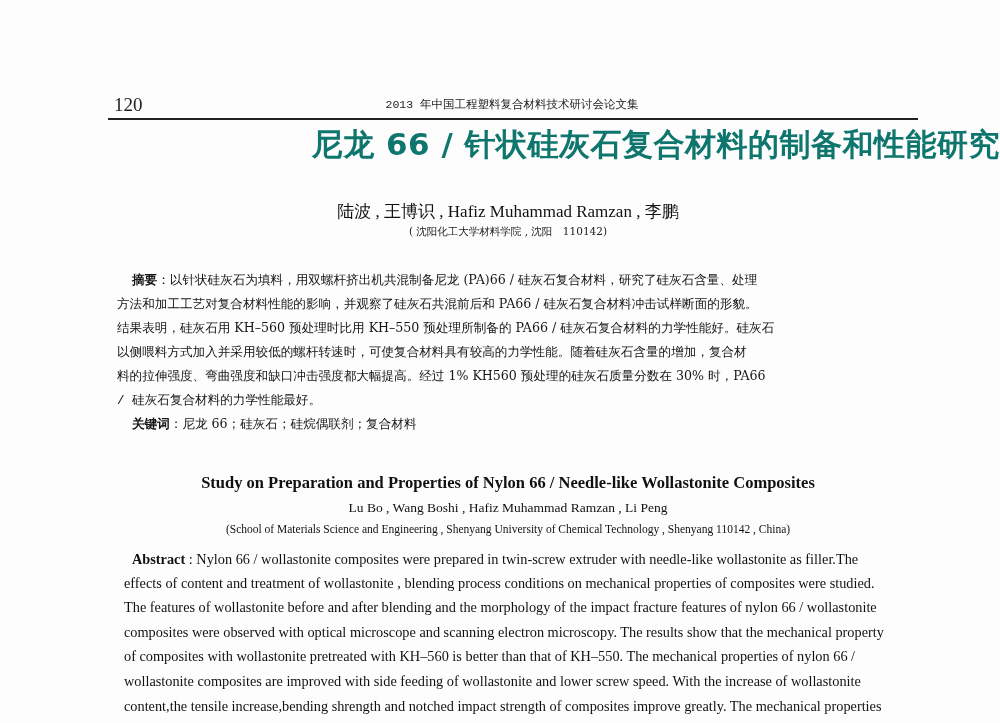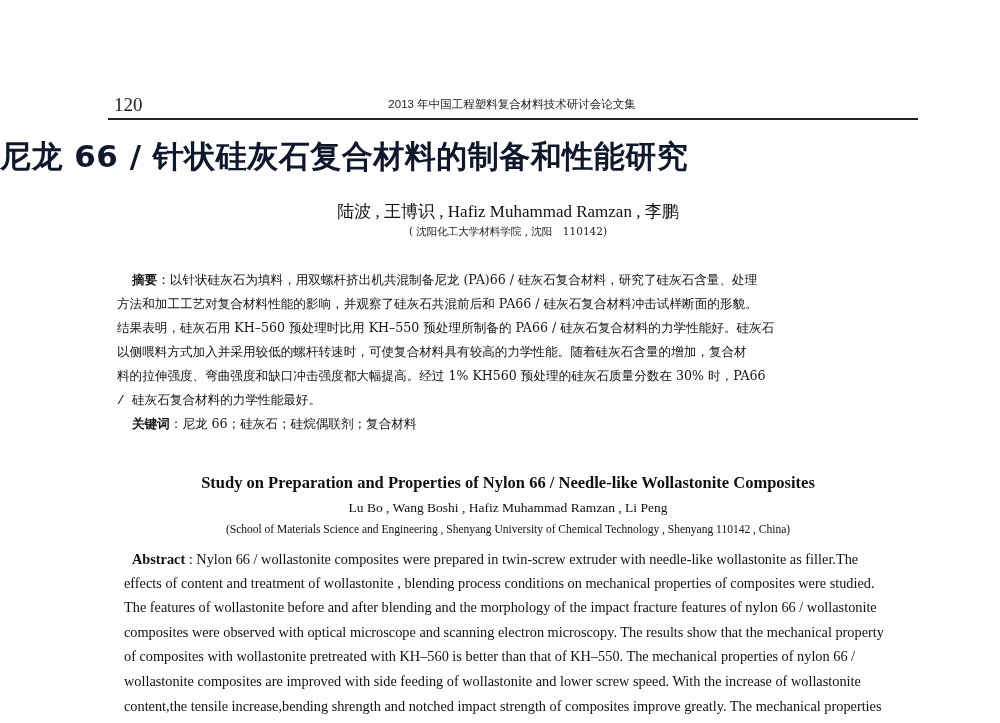--- a/index.html
+++ b/index.html
@@ -1,24 +1,24 @@
 <!DOCTYPE html>
 <html><head>
 <meta charset="utf-8">
 <style>
   html, body { margin: 0; padding: 0; background: #ffffff; }
   body { width: 1000px; height: 723px; overflow: hidden; position: relative; color: #1a1a1a; }
   .page { position: absolute; left: 0; top: 0; width: 1000px; height: 723px; background: #fdfdfd; padding-left: 23px; }
 
   .running-header { position: absolute; left: 108px; top: 94px; width: 808px; height: 24px; }
   .page-number { position: absolute; left: 6px; top: 0; font-family: "Liberation Serif", serif; font-size: 19px; color: #222; }
-  .journal-name { position: absolute; left: 0; width: 808px; top: 3px; text-align: center; font-family: Liberation Sans, sans-serif; font-size: 11.5px; color: #222; }
+  .journal-name { position: absolute; left: 0; width: 808px; top: 3px; text-align: center; font-family: Liberation Mono, monospace; font-size: 11.5px; color: #222; }
   .header-rule { position: absolute; left: 108px; top: 118px; width: 810px; height: 1.5px; background: #222; }
 
-  .cn-title { position: absolute; left: 0; width: 1000px; top: 136px; text-align: left; font-family: "DejaVu Sans", sans-serif; font-weight: bold; font-size: 31px; letter-spacing: 0.5px; color: #0f172a; }
+  .cn-title { position: absolute; left: 0; width: 1000px; top: 124px; text-align: right; font-family: "DejaVu Sans", sans-serif; font-weight: bold; font-size: 31px; letter-spacing: 0.5px; color: #0f766e; }
   .cn-authors { position: absolute; left: 0; width: 1016px; top: 200px; text-align: center; font-family: "Liberation Serif", serif; font-size: 17px; color: #111; }
   .cn-affil { position: absolute; left: 0; width: 1016px; top: 225px; text-align: center; font-family: "DejaVu Serif", serif; font-size: 10.5px; color: #222; }
 
   .cn-abstract { position: absolute; left: 117px; top: 272px; width: 770px; font-family: "DejaVu Serif", serif; font-size: 12.6px; color: #151515; }
   .cn-line { position: absolute; left: 0; white-space: nowrap; }
   .cn-label { font-weight: bold; font-family: "DejaVu Sans", sans-serif; margin-top: 24px; }
 
   .en-title { position: absolute; left: 0; width: 1016px; top: 473px; text-align: center; font-family: "Liberation Serif", serif; font-weight: bold; font-size: 16.5px; color: #111; }
   .en-authors { position: absolute; left: 0; width: 1016px; top: 500px; text-align: center; font-family: "Liberation Serif", serif; font-size: 13.5px; color: #111; }
   .en-affil { position: absolute; left: 0; width: 1016px; top: 523px; text-align: center; font-family: "Liberation Serif", serif; font-size: 11.5px; color: #111; }

